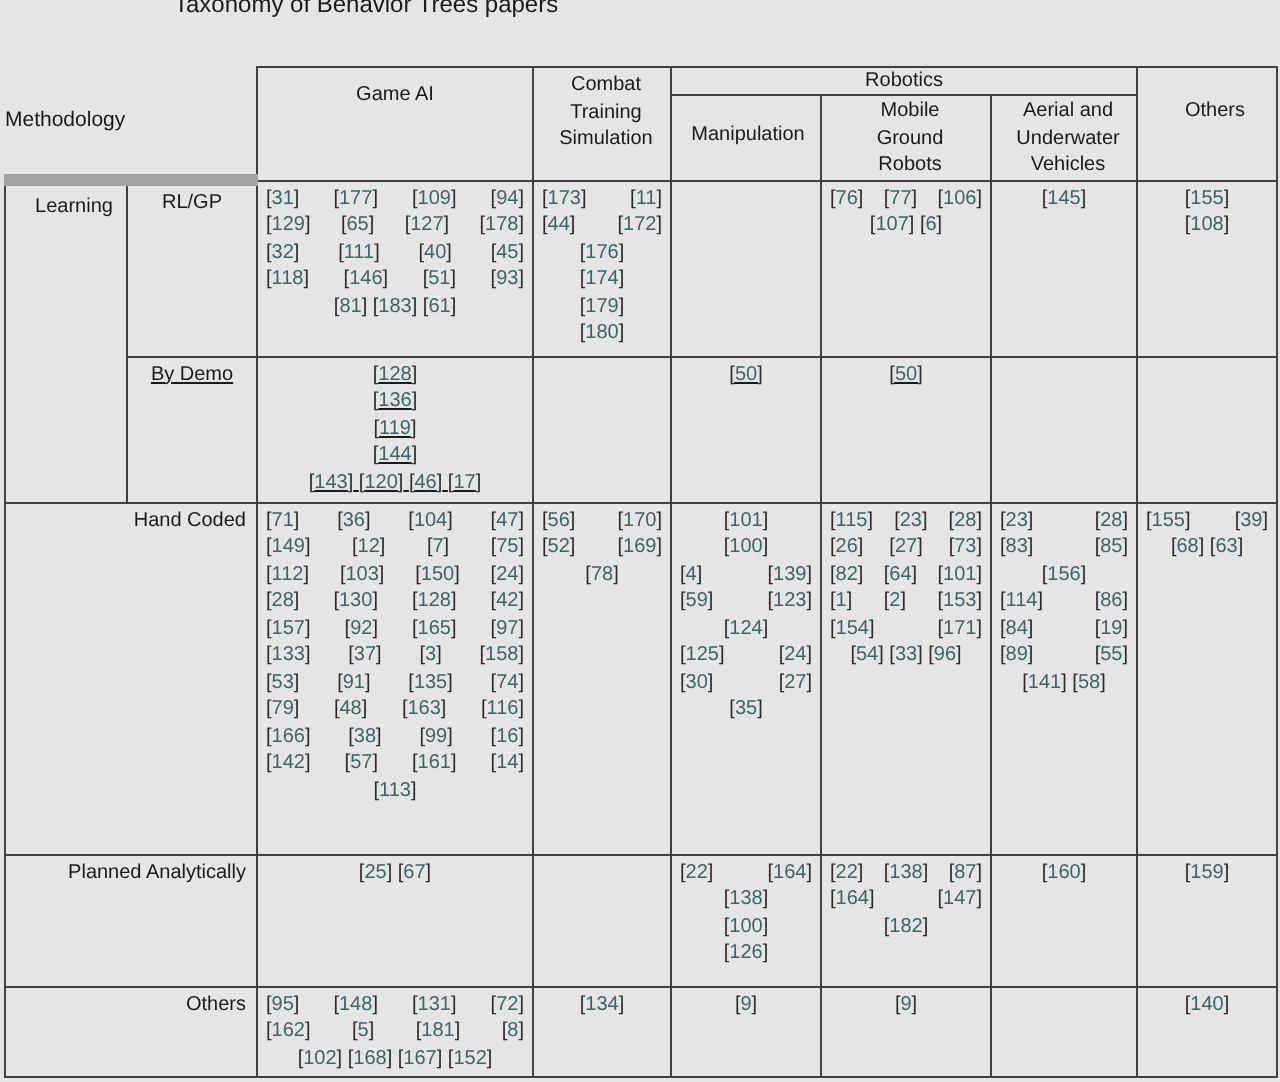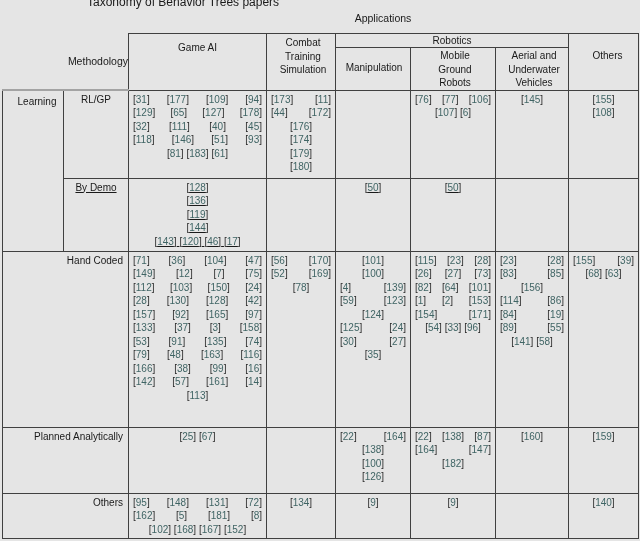--- a/index.html
+++ b/index.html
@@ -3,21 +3,21 @@
 <meta charset="utf-8">
 <style>
   html,body { margin:0; padding:0; background:#ffffff; }
   body { width:640px; height:541px; font-family:"Liberation Sans",sans-serif; color:#1a1a1a; }
   .wrap { position:relative; width:640px; height:541px; overflow:hidden; background:#e5e5e5; }
   .fig-title { position:absolute; top:-5px; left:87px; font-size:12px; white-space:nowrap; }
   .apps-label { position:absolute; top:12px; left:128px; width:510px; text-align:center; font-size:10.5px; }
   .methodology { font-size:10.5px; }
   table.tax { position:absolute; top:33px; left:2px; border-collapse:collapse; table-layout:fixed; width:637px; }
   th, td { border:1px solid #404040; padding:0; vertical-align:top; font-weight:normal; font-size:10px; color:#1a1a1a; text-align:center; }
-  th.nb { border:none; border-bottom:2px solid #a3a3a3; vertical-align:middle; text-align:right; }
+  th.nb { border:none; border-bottom:6px solid #a3a3a3; vertical-align:middle; text-align:left; }
   thead tr.h1 { height:13px; }
   thead tr.h2 { height:40px; }
   th.gameai   { vertical-align:top; padding-top:8px; text-align:center; }
   th.combat   { padding:2px 0 0 4px; line-height:13.5px; white-space:pre-line; }
   th.robotics { text-align:center; vertical-align:middle; line-height:13px; }
   th.othersc  { vertical-align:top; padding:16px 0 0 8px; }
   th.manip    { padding:14px 0 0 2px;margin-left:44px; }
   th.mobile, th.aerial { padding:1px 0 0 4px; line-height:13.5px; white-space:pre-line; }
   tbody tr:nth-child(1) { height:88px; }
   tbody tr:nth-child(2) { height:73px;text-decoration:underline; }
@@ -31,21 +31,20 @@
   .ln { white-space:nowrap; }
   .ln.spread { display:flex; justify-content:space-between; }
   .tok { color:#2b2b2b; }
   .tok .c { color:#3f6464; }
 </style>
 </head>
 <body>
 
 <div class="wrap">
   <div class="fig-title">Taxonomy of Behavior Trees papers</div>
-  <div class="apps-label">Applications</div>
 
   <table class="tax">
     <colgroup>
       <col style="width:61px">
         <col style="width:65px">
         <col style="width:138px">
         <col style="width:69px">
       <col style="width:75px">
         <col style="width:85px">
         <col style="width:73px">

